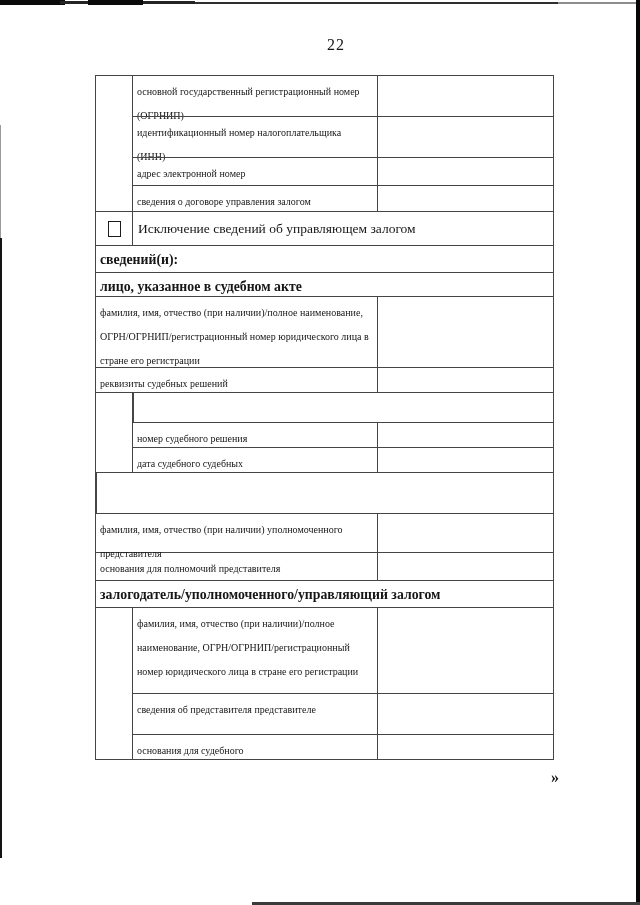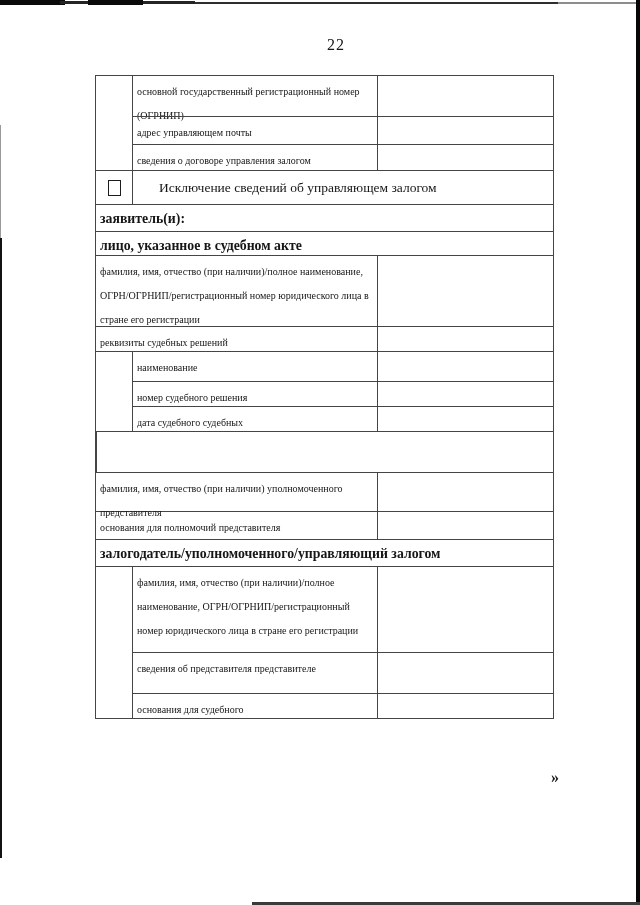--- a/index.html
+++ b/index.html
@@ -22,21 +22,21 @@
   }
   .grp{display:flex;border-bottom:1px solid #454545;}
   .grp:last-child{border-bottom:none;}
   .ind{width:37px;flex:none;border-right:1px solid #454545;display:flex;align-items:center;justify-content:center;}
   .grows{flex:1;display:flex;flex-direction:column;min-width:0;}
   .frow{display:flex;}
   .frow + .frow{border-top:1px solid #454545;}
   .lbl{flex:1;padding:4px 6px 2px 4px;font-size:10px;line-height:24px;min-width:0;}
   .val{width:176px;flex:none;border-left:1px solid #454545;}
   .sec{display:block;font-weight:bold;font-size:13.8px;line-height:17px;padding:5px 5px 2px 4px;}
-  .cblbl{flex:1;display:flex;align-items:center;padding:2px 6px 2px 5px;font-size:13.5px;line-height:17px;margin-left:21px;}
+  .cblbl{flex:1;display:flex;align-items:center;padding:2px 6px 2px 5px;font-size:13.5px;line-height:17px;}
   .checkbox{width:13px;height:16px;border:1.5px solid #1c1c1c;background:#fff;display:block;}
   .closeq{position:absolute;left:551px;top:769px;font-size:16px;font-weight:bold;}
 </style>
 </head>
 <body>
 
 <div class="art" style="top:0;left:0;width:65px;height:5px;background:#0a0a0a;"></div>
 <div class="art" style="top:1px;left:60px;width:135px;height:3px;background:#242424;"></div>
 <div class="art" style="top:0;left:88px;width:55px;height:5px;background:#0a0a0a;"></div>
 <div class="art" style="top:2px;left:195px;width:365px;height:2px;background:#2e2e2e;"></div>
@@ -50,58 +50,61 @@
 
 <div class="dtable">
 
   <div class="grp">
     <div class="ind"></div>
     <div class="grows">
       <div class="frow" style="height:40px">
         <div class="lbl">основной государственный регистрационный номер (ОГРНИП)</div>
         <div class="val"></div>
       </div>
+      <div class="frow" style="height:41px">
+        <div class="lbl">идентификационный номер налогоплательщика (ИНН)</div>
+        <div class="val"></div>
+      </div>
       <div class="frow" style="height:28px">
-        <div class="lbl">адрес управляющем почты</div>
+        <div class="lbl">адрес электронной номер</div>
         <div class="val"></div>
       </div>
       <div class="frow" style="height:26px">
         <div class="lbl">сведения о договоре управления залогом</div>
         <div class="val"></div>
       </div>
     </div>
   </div>
 
   <div class="grp" style="height:34px">
     <div class="ind">
       <span class="checkbox"></span>
     </div>
     <div class="cblbl">Исключение сведений об управляющем залогом</div>
   </div>
 
 
-  <div class="grp sec" style="height:27px">заявитель(и):</div>
+  <div class="grp sec" style="height:27px">сведений(и):</div>
 
   <div class="grp sec" style="height:24px">лицо, указанное в судебном акте</div>
 
   <div class="grp" style="height:71px">
     <div class="lbl">фамилия, имя, отчество (при наличии)/полное наименование, ОГРН/ОГРНИП/регистрационный номер юридического лица в стране его регистрации</div>
     <div class="val"></div>
   </div>
 
   <div class="grp" style="height:25px">
     <div class="lbl">реквизиты судебных решений</div>
     <div class="val"></div>
   </div>
 
   <div class="grp">
     <div class="ind"></div>
     <div class="grows">
       <div class="frow" style="height:29px">
-        <div class="lbl">наименование</div>
         <div class="val"></div>
       </div>
       <div class="frow" style="height:25px">
         <div class="lbl">номер судебного решения</div>
         <div class="val"></div>
       </div>
       <div class="frow" style="height:25px">
         <div class="lbl">дата судебного судебных</div>
         <div class="val"></div>
       </div>

